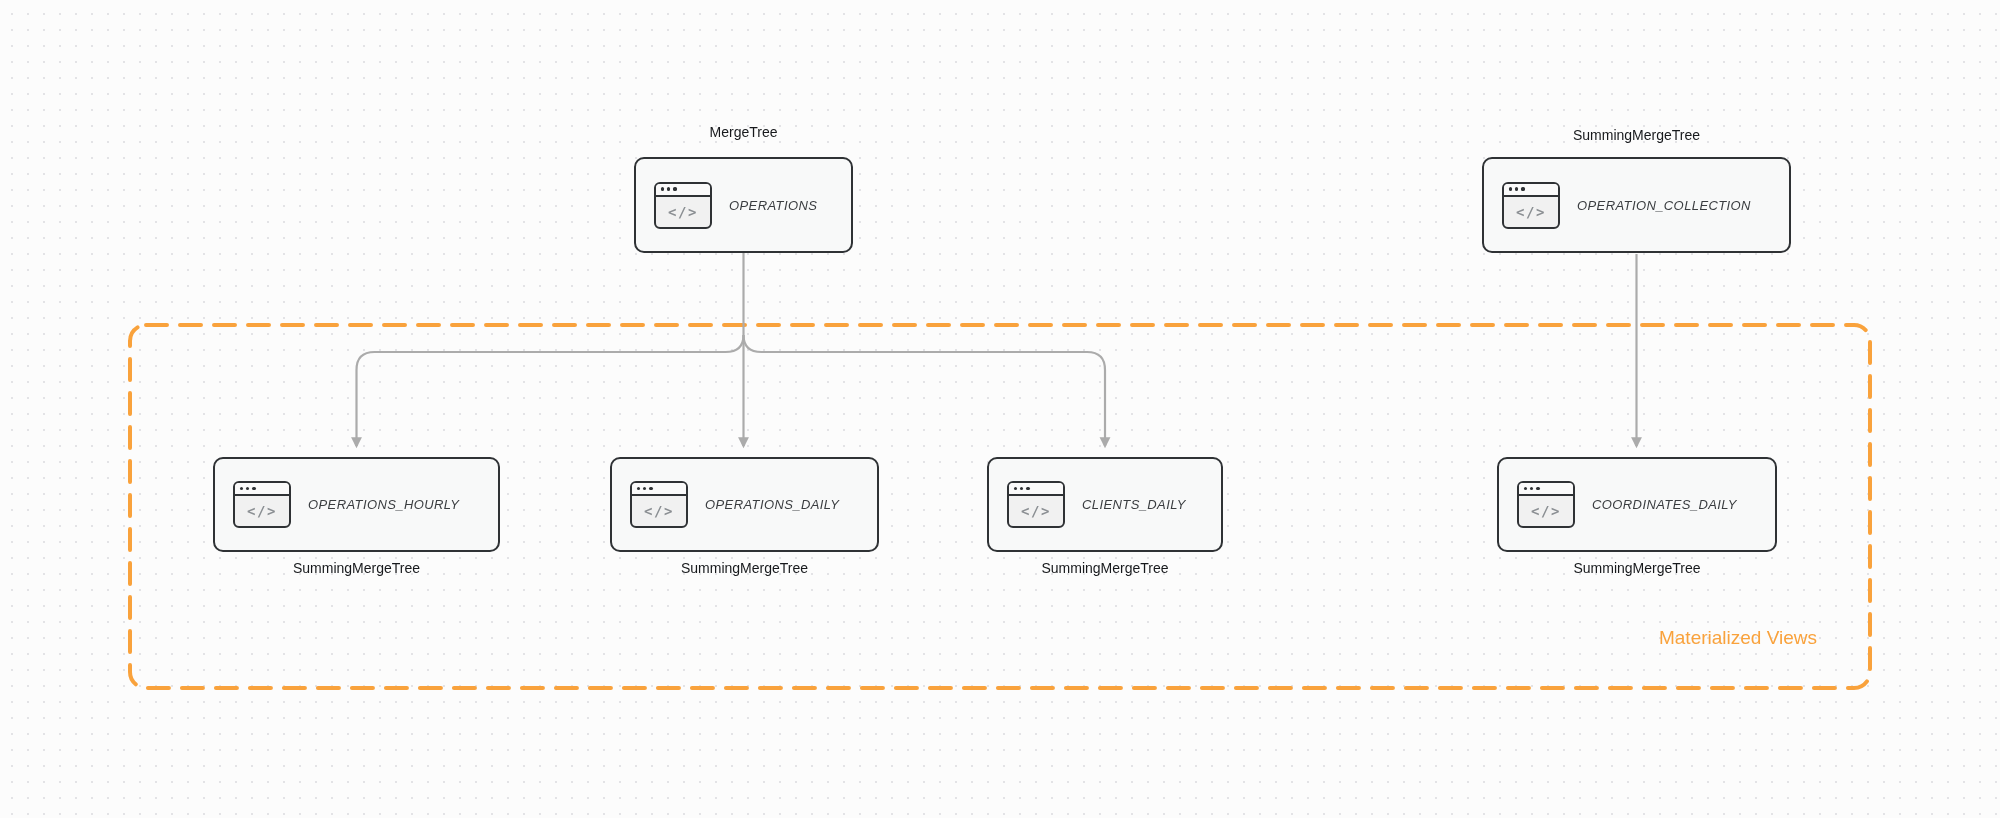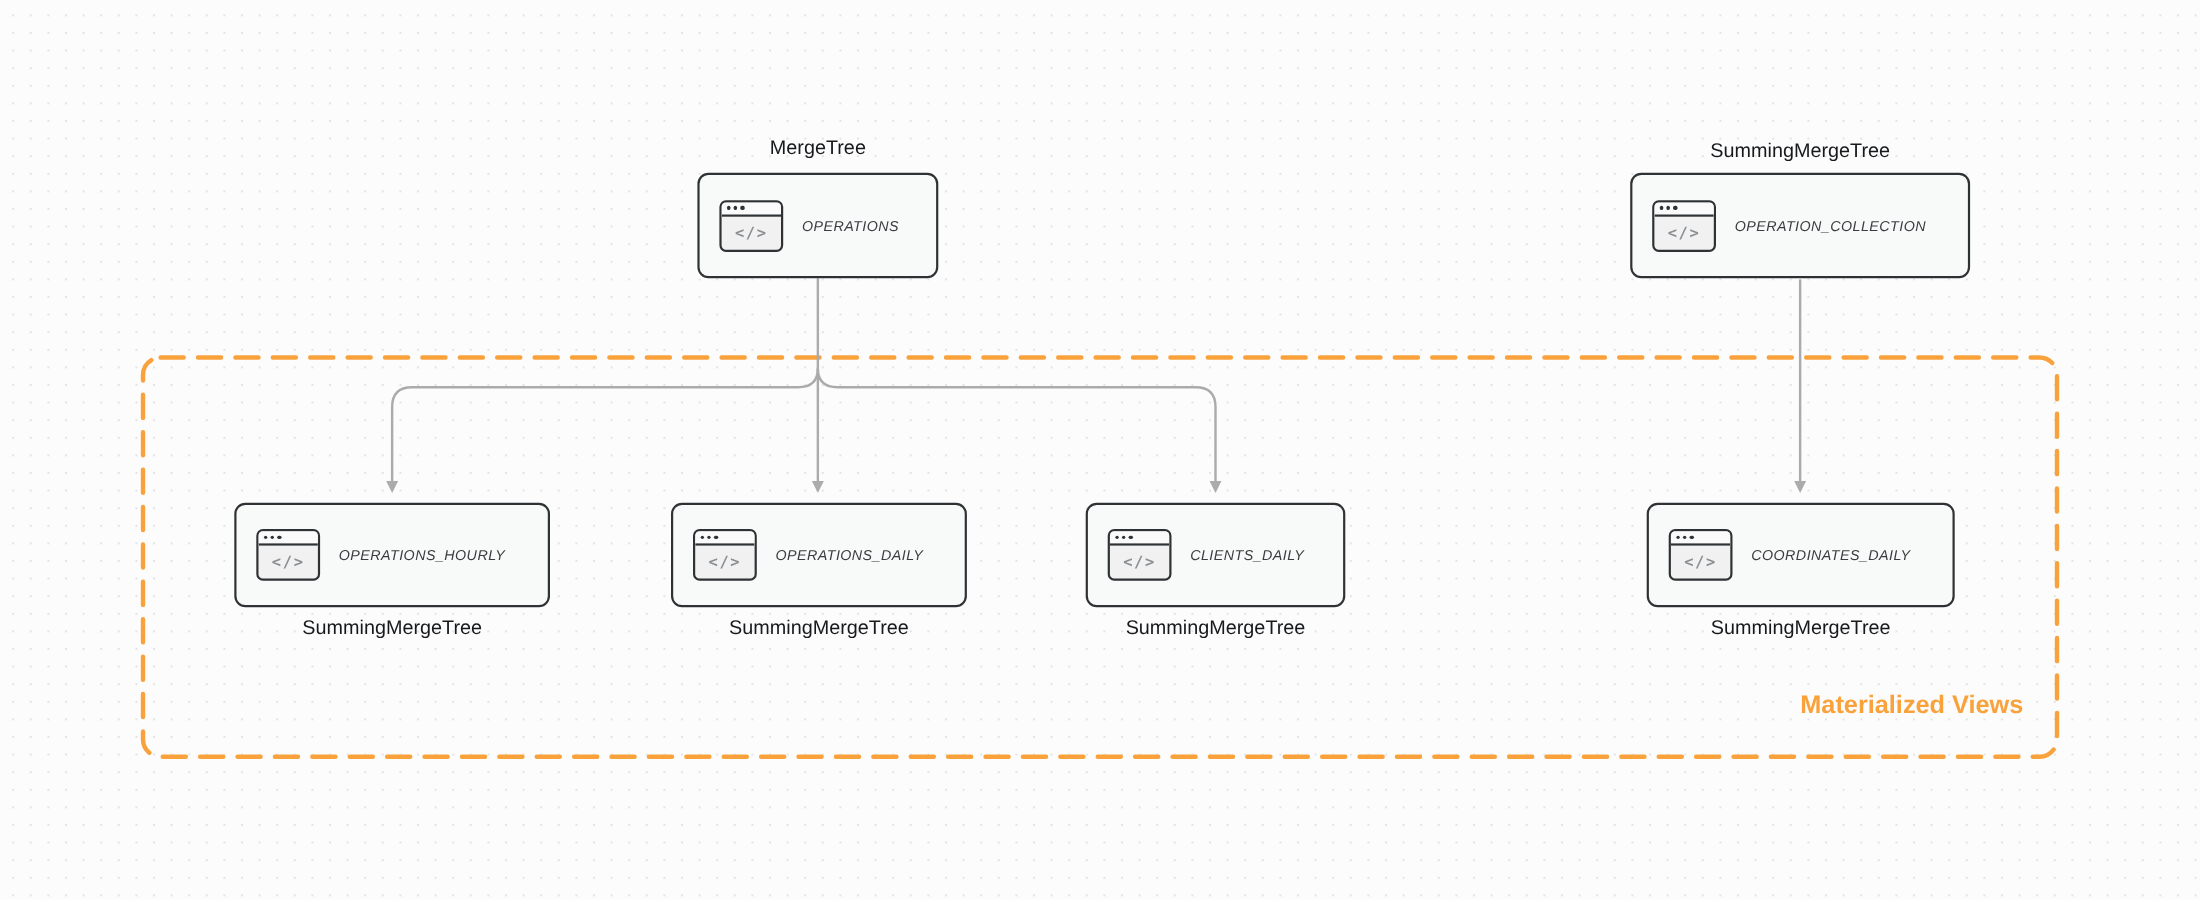--- a/index.html
+++ b/index.html
@@ -38,21 +38,21 @@
   .node-label {
     font-style: italic;
     font-size: 13px;
     letter-spacing: 0.4px;
     color: #3a3d40;
     white-space: nowrap;
   }
   .engine-label {
     position: absolute;
     text-align: center;
-    font-size: 18px;
+    font-size: 14px;
     color: #17191c;
     white-space: nowrap;
   }
   
   .win-icon {
     box-sizing: border-box;
     width: 58px;
     height: 47px;
     border: 2.5px solid #2f3235;
     border-radius: 6px;
@@ -85,22 +85,22 @@
     align-items: center;
     justify-content: center;
     color: #8b8f93;
     font-family: "DejaVu Sans Mono", monospace;
     font-size: 14px;
     font-weight: bold;
     letter-spacing: 1.5px;
   }
   .group-label {
     position: absolute;
-    font-size: 23px;
-    font-weight: 700;
+    font-size: 19px;
+    font-weight: 400;
     color: #f9a23c;
     white-space: nowrap;
     text-align: center;
   }
 </style>
 </head>
 <body>
 
 <div class="canvas">
 

